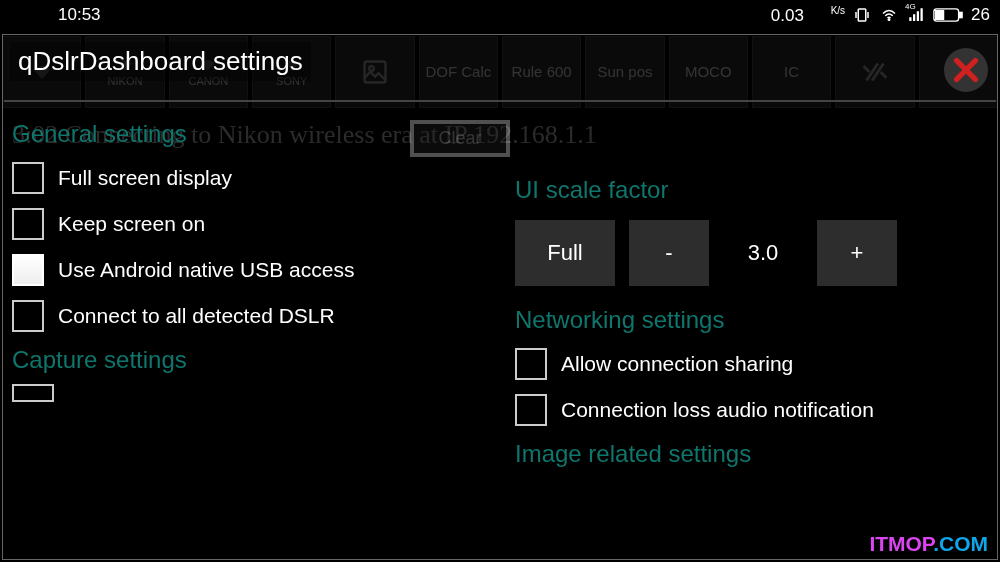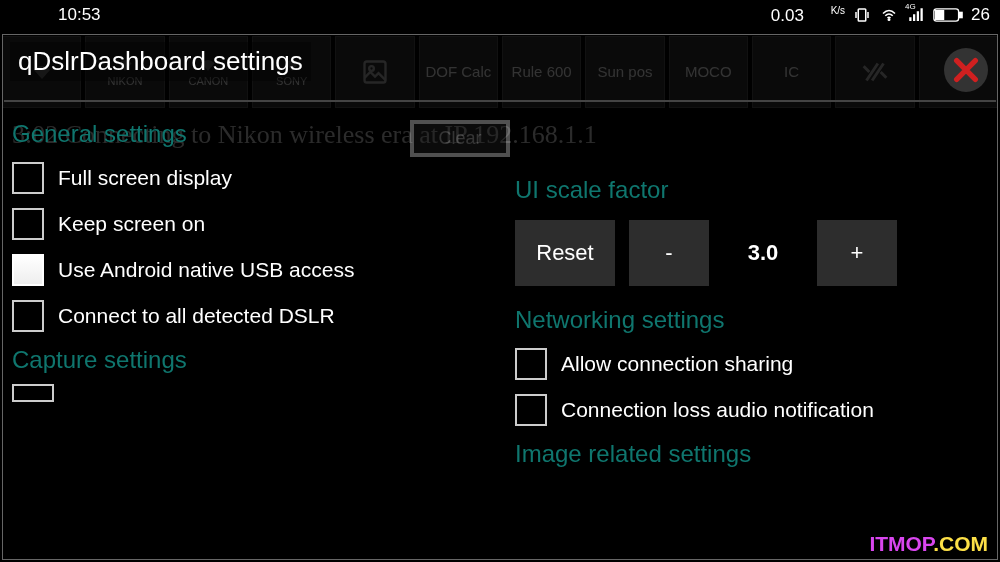--- a/index.html
+++ b/index.html
@@ -182,33 +182,32 @@
     cursor: pointer;
   }
   .scale-btn.reset { width: 100px; }
   .scale-val {
     width: 80px;
     height: 66px;
     display: flex;
     align-items: center;
     justify-content: center;
     font-size: 22px;
-    font-weight: bold;
   }
   
   .watermark {
     position: absolute;
     bottom: 6px;
     right: 12px;
     font-size: 21px;
     font-weight: bold;
     z-index: 20;
   }
   .wm1 { color: #d946ef; }
-  .wm2 { color: #fde047; }
+  .wm2 { color: #0ea5e9; }
   
   .partial-box {
     width: 42px;
     height: 18px;
     border: 2px solid #ccc;
     margin-top: 8px;
   }
 </style>
 </head>
 <body>
@@ -344,21 +343,21 @@
       <div class="row-label">Connect to all detected DSLR</div>
     </div>
     <div class="section-title">Capture settings</div>
     <div class="partial-box"></div>
   </div>
 
   <div class="col col-right">
     <div style="height:56px"></div>
     <div class="section-title">UI scale factor</div>
     <div class="scale-row">
-      <div class="scale-btn reset">Reset</div>
+      <div class="scale-btn reset">Full</div>
       <div class="scale-btn">-</div>
       <div class="scale-val">3.0</div>
       <div class="scale-btn">+</div>
     </div>
     <div class="section-title">Networking settings</div>
     <div class="row">
       <div class="cb"></div>
       <div class="row-label">Allow connection sharing</div>
     </div>
     <div class="row">

